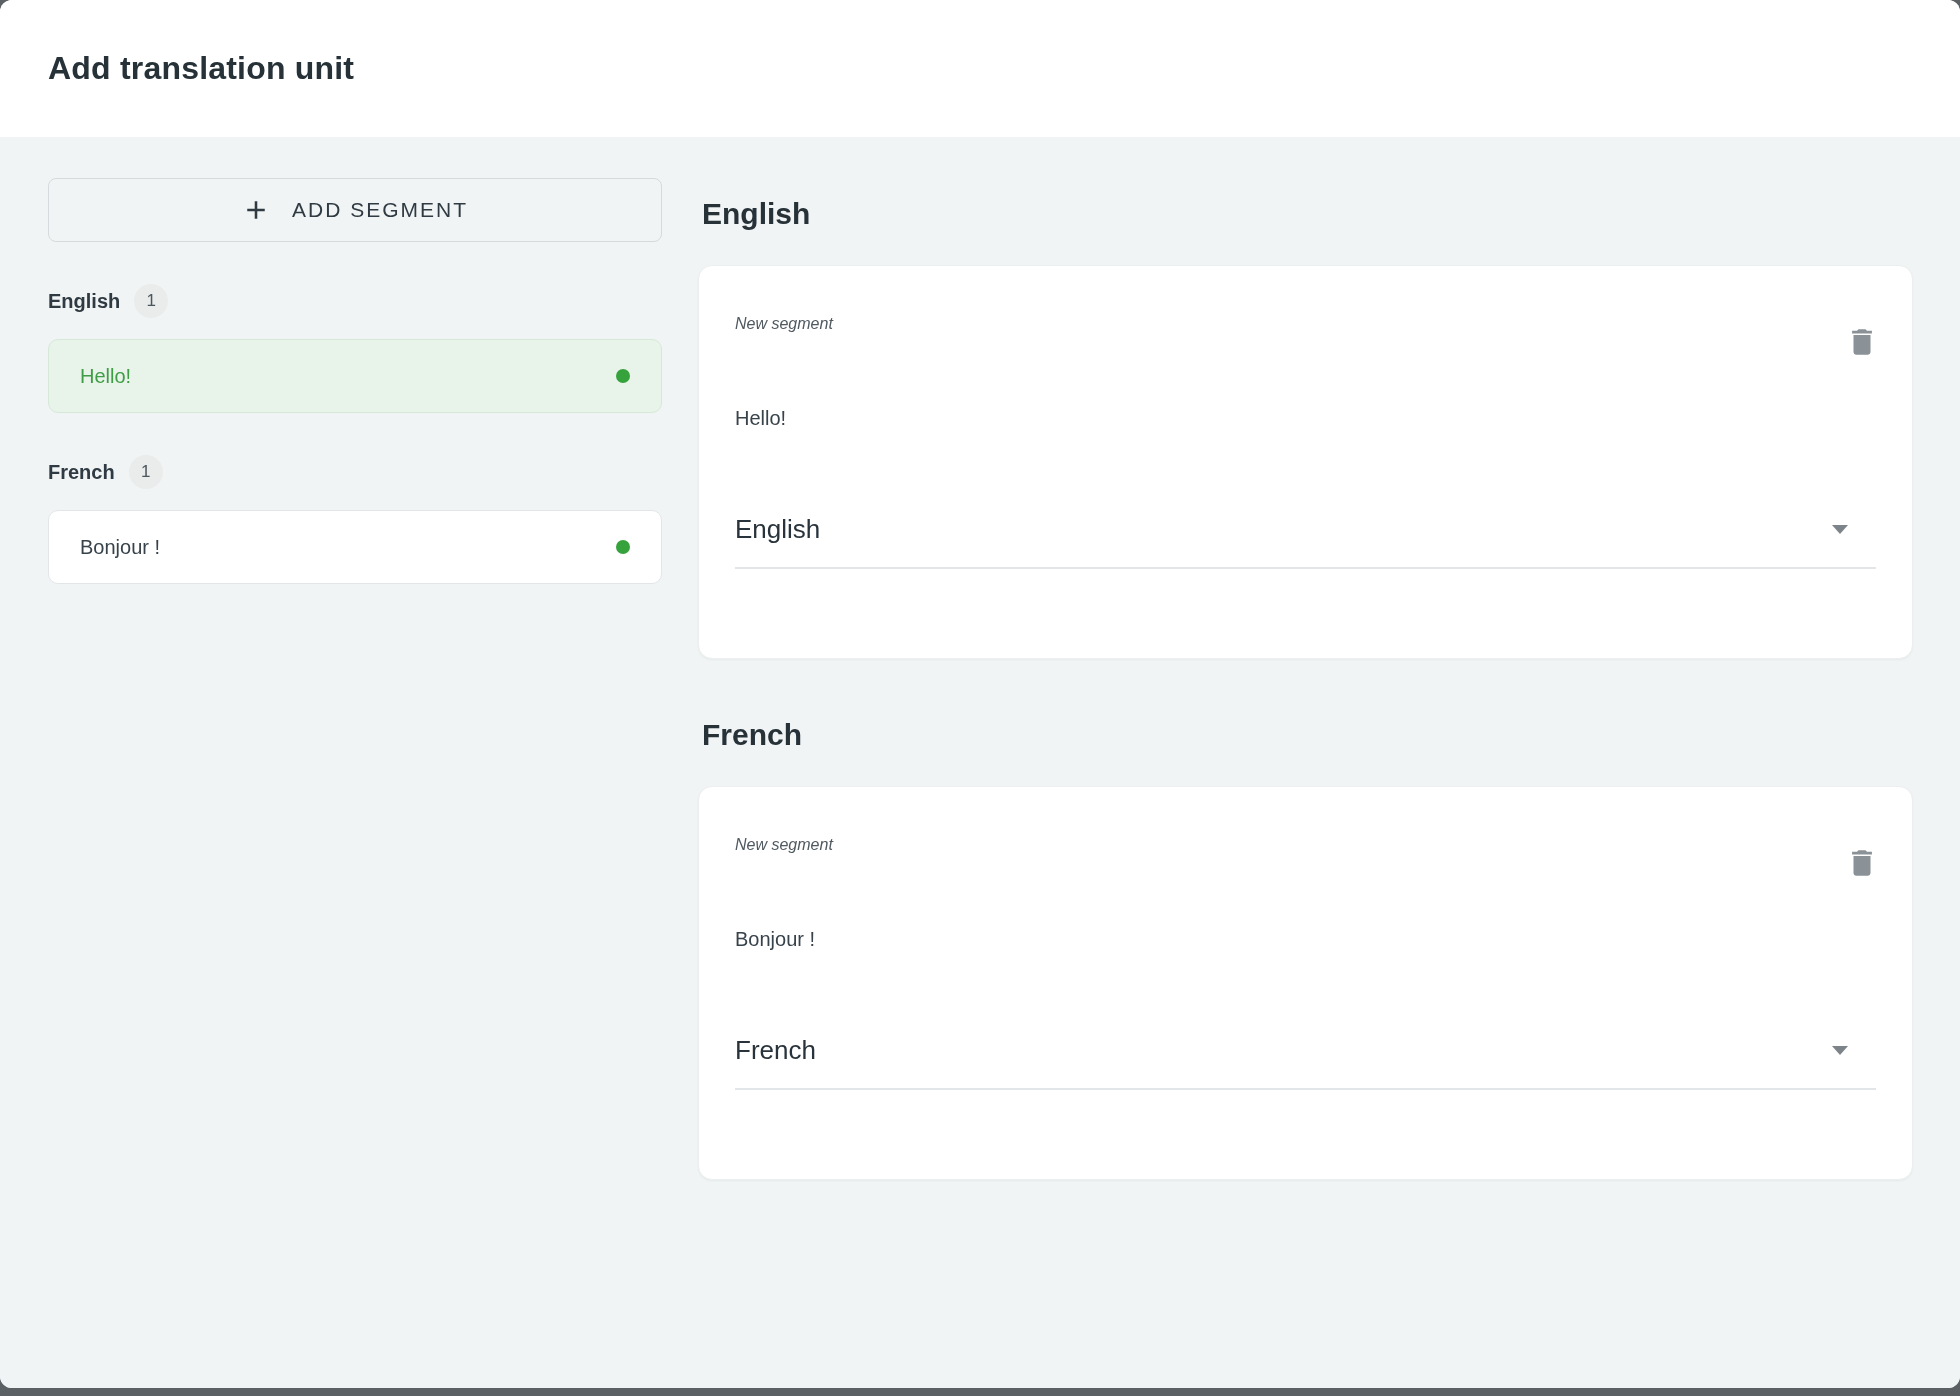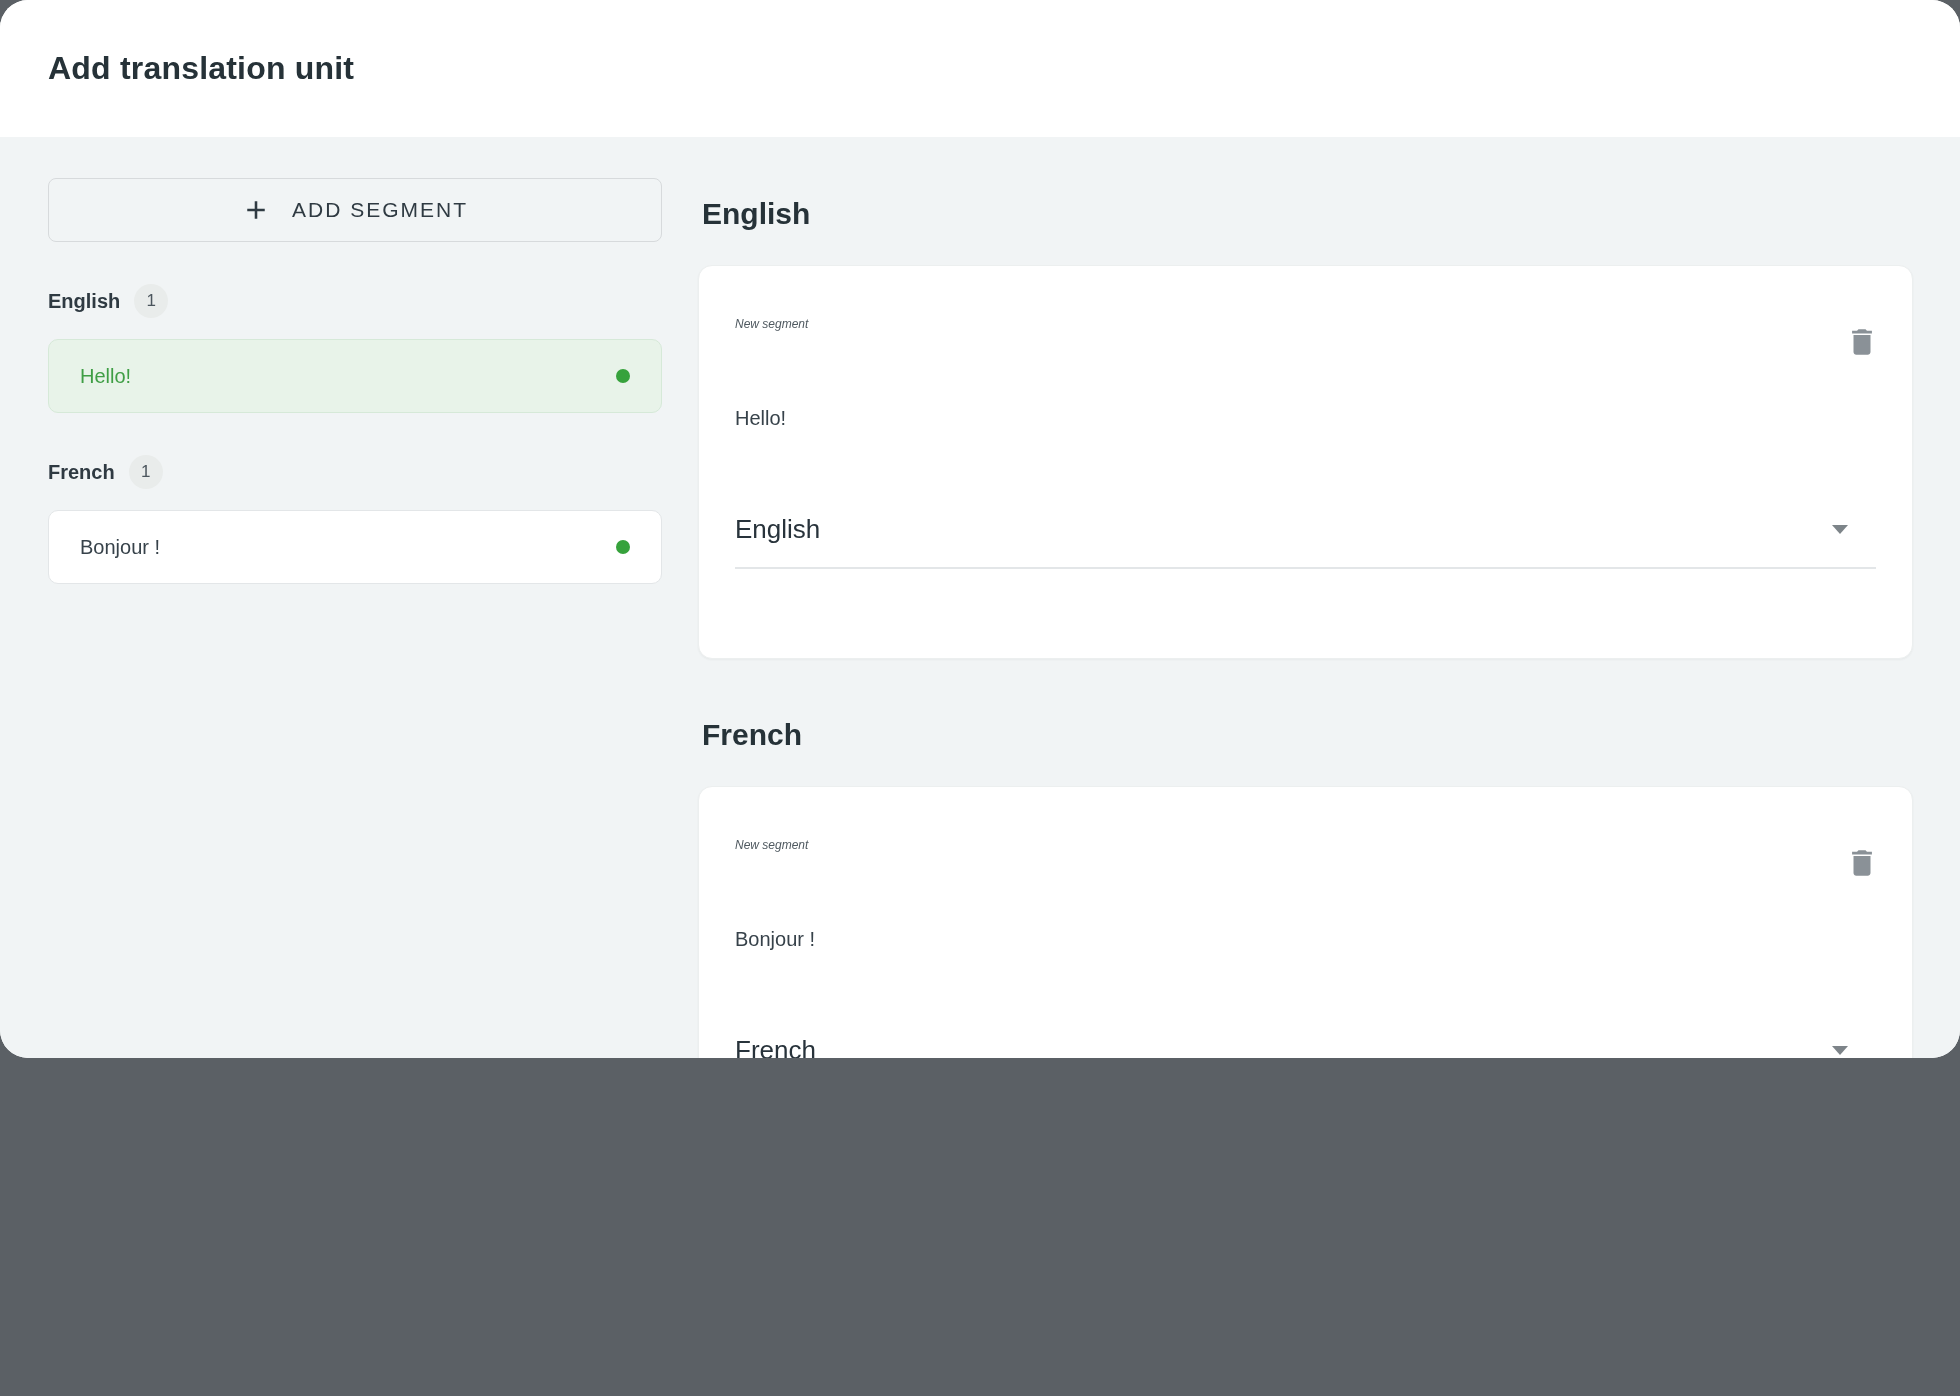--- a/index.html
+++ b/index.html
@@ -4,22 +4,22 @@
 <style>
   * { margin:0; padding:0; box-sizing:border-box; }
   html,body { width:1960px; height:1396px; }
   body {
     background:#5b6065;
     font-family:"Liberation Sans", sans-serif;
     position:relative;
     overflow:hidden;
   }
   .dialog {
-    position:absolute; top:0; left:0; width:1960px; height:1058px;
-    background:#ffffff; border-radius:28px; overflow:hidden;
+    position:absolute; top:0; left:0; width:1960px; height:1388px;
+    background:#ffffff; border-radius:12px; overflow:hidden;
     display:flex; flex-direction:column;
   }
   
   .hdr { height:137px; flex:none; background:#ffffff; display:flex; align-items:center; padding-left:48px; }
   .hdr h1 { font-size:32px; font-weight:600; color:#263238; letter-spacing:0.2px; }
   
   .content { flex:1; background:#f1f4f5; display:flex; padding:41px 47px 0 48px; overflow:hidden; }
   
   .left { width:614px; flex:none; }
   .add-seg {
@@ -47,21 +47,21 @@
   .dot { width:14px; height:14px; border-radius:50%; background:#36a23c; flex:none; }
   
   .right { flex:1; margin-left:36px; }
   .right h2 { font-size:30px; line-height:40px; font-weight:700; color:#263238; margin:16px 0 0 4px; }
   .right h2.second { margin-top:56px; }
   .card {
     margin-top:31px; background:#ffffff; border:1px solid #ecefef; border-radius:14px;
     box-shadow:0 1px 2px rgba(60,64,67,0.05);
     height:394px; padding:32px 36px 0; position:relative;
   }
-  .new-seg { display:block; margin-top:12px; line-height:28px; font-size:12px; font-style:italic; color:#4f5960; }
+  .new-seg { display:block; margin-top:12px; line-height:28px; font-size:16px; font-style:italic; color:#4f5960; }
   .trash-btn {
     position:absolute; top:54px; right:28px; width:44px; height:44px;
     background:none; border:none; cursor:pointer;
     display:flex; align-items:center; justify-content:center;
   }
   .seg-text { margin-top:66px; line-height:28px; font-size:20px; color:#37424a; }
   .lang-select {
     margin-top:79px; display:flex; align-items:center; justify-content:space-between;
     padding-bottom:20px; border-bottom:2px solid #e3e6e8; cursor:pointer;
   }

